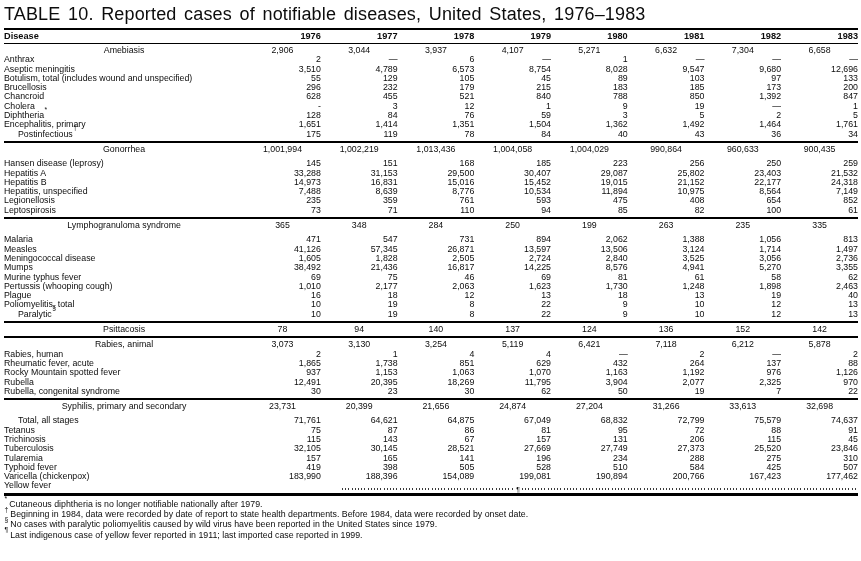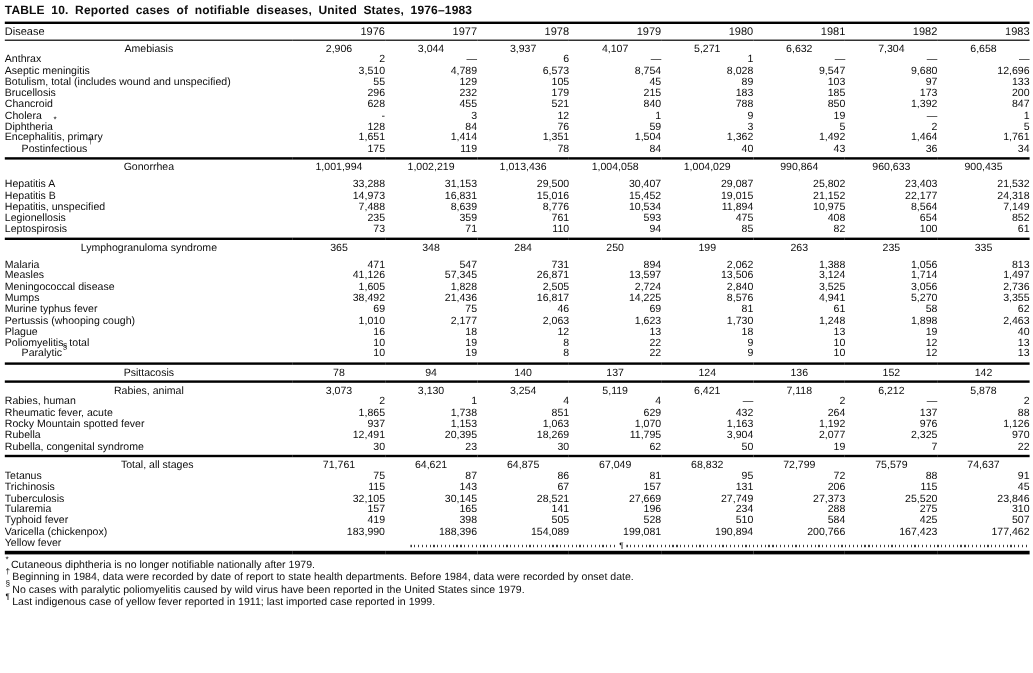--- a/index.html
+++ b/index.html
@@ -2,28 +2,28 @@
 <html><head>
 <meta charset="utf-8">
 <style>
   html,body{margin:0;padding:0;}
   body{
     width:861px;height:561px;background:#ffffff;color:#0c0c0c;
     font-family:"Liberation Sans",sans-serif;overflow:hidden;
   }
   .page{padding:3px 3px 0 4px;}
   .title{
-    font-size:10px;font-weight:bold;letter-spacing:.15px;word-spacing:2.5px;
+    font-size:18px;font-weight:normal;letter-spacing:.15px;word-spacing:2.5px;
     padding:1px 0 3px 0;border-bottom:2.5px solid #000;white-space:nowrap;
   }
   table{width:854px;border-collapse:collapse;table-layout:fixed;border-bottom:3px solid #000;}
   col.c-label{width:240px;}
   col.c-num{width:76.7px;}
   th,td{padding:0;vertical-align:bottom;white-space:nowrap;}
-  th{font-size:9.2px;font-weight:normal;line-height:13px;margin-top:24px;}
+  th{font-size:9.2px;font-weight:bold;line-height:13px;margin-top:24px;}
   td{font-size:8.8px;line-height:9.3px;}
   .lbl{text-align:left;}
   .num{text-align:right;}
   thead tr{border-bottom:1.5px solid #000;}
   tbody + tbody{border-top:2px solid #000;}
   tbody tr:first-child td{padding-top:2px;text-align:center;}
   tbody tr:last-child td{padding-bottom:2px;}
   tr.gap td{padding-bottom:5px;margin-left:31px;}
   td.ind{padding-left:14px;}
   sup{font-size:6.8px;line-height:0;position:relative;top:-2.5px;margin-left:.5px;}
@@ -185,20 +185,31 @@
           <td class="num">1,001,994</td>
           <td class="num">1,002,219</td>
           <td class="num">1,013,436</td>
           <td class="num">1,004,058</td>
           <td class="num">1,004,029</td>
           <td class="num">990,864</td>
           <td class="num">960,633</td>
           <td class="num">900,435</td>
         </tr>
         <tr>
+          <td class="lbl"><span>Hansen disease (leprosy)</span></td>
+          <td class="num">145</td>
+          <td class="num">151</td>
+          <td class="num">168</td>
+          <td class="num">185</td>
+          <td class="num">223</td>
+          <td class="num">256</td>
+          <td class="num">250</td>
+          <td class="num">259</td>
+        </tr>
+        <tr>
           <td class="lbl"><span>Hepatitis A</span></td>
           <td class="num">33,288</td>
           <td class="num">31,153</td>
           <td class="num">29,500</td>
           <td class="num">30,407</td>
           <td class="num">29,087</td>
           <td class="num">25,802</td>
           <td class="num">23,403</td>
           <td class="num">21,532</td>
         </tr>
@@ -434,20 +445,31 @@
           <td class="num">23</td>
           <td class="num">30</td>
           <td class="num">62</td>
           <td class="num">50</td>
           <td class="num">19</td>
           <td class="num">7</td>
           <td class="num">22</td>
         </tr>
       </tbody>
       <tbody>
+        <tr class="gap">
+          <td class="lbl"><span>Syphilis, primary and secondary</span></td>
+          <td class="num">23,731</td>
+          <td class="num">20,399</td>
+          <td class="num">21,656</td>
+          <td class="num">24,874</td>
+          <td class="num">27,204</td>
+          <td class="num">31,266</td>
+          <td class="num">33,613</td>
+          <td class="num">32,698</td>
+        </tr>
         <tr>
           <td class="lbl ind"><span>Total, all stages</span></td>
           <td class="num">71,761</td>
           <td class="num">64,621</td>
           <td class="num">64,875</td>
           <td class="num">67,049</td>
           <td class="num">68,832</td>
           <td class="num">72,799</td>
           <td class="num">75,579</td>
           <td class="num">74,637</td>

